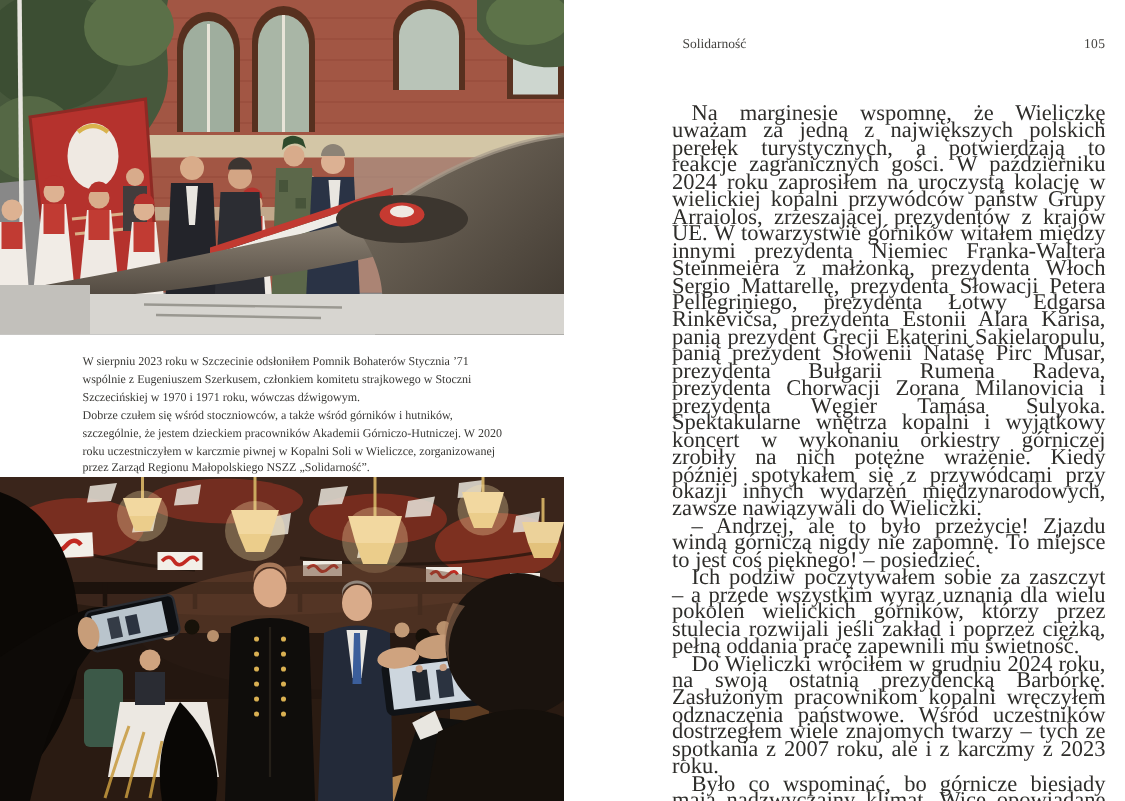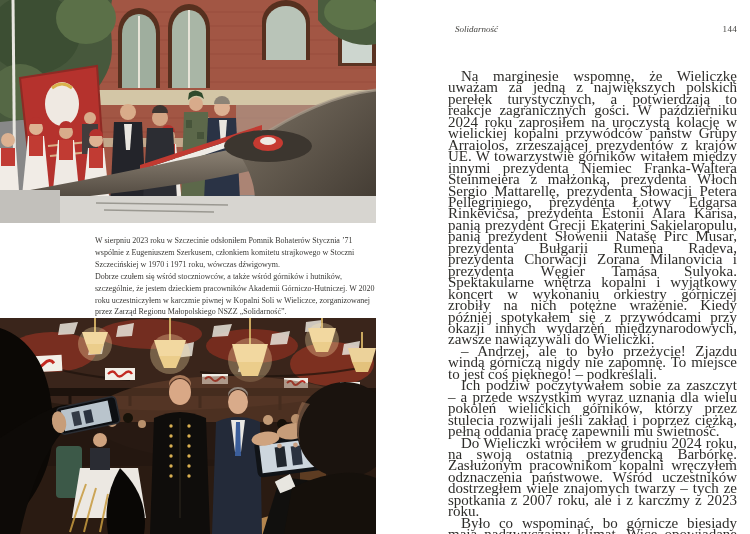--- a/index.html
+++ b/index.html
@@ -9,27 +9,27 @@
   .page{position:absolute;top:0;height:534px;width:375px;}
   .page-left{left:0;}
   .page-right{left:375px;}
 
   .photo{position:absolute;left:0;overflow:hidden;background:#888;}
   .photo svg{display:block;}
   .photo-top{top:0;width:376px;height:223px;}
   .photo-bottom{top:318px;width:376px;height:216px;}
 
   .caption{position:absolute;left:55px;width:287px;font-size:8px;
-           line-height:11.8px;color:#3a3936;text-align:left;margin-left:40px;}
+           line-height:11.8px;color:#3a3936;text-align:left;}
   .caption-1{top:235px;}
   .caption-2{top:271px;}
 
   .running-head{position:absolute;top:24px;left:80px;right:13px;height:14px;
                 font-size:9px;color:#454441;}
-  .running-title{font-style:italic;float:left;}
+  .running-title{float:left;}
   .page-number{float:right;letter-spacing:.3px;}
 
   .body-text{position:absolute;top:71px;left:73px;width:289px;
              font-size:15px;line-height:11.45px;text-align:justify;
              color:#2e2d2a;}
   .body-text p{margin:0;text-indent:13px;}
 </style>
 </head>
 <body>
 
@@ -378,23 +378,23 @@
           <path d="M292 170 q50 -24 84 -10 L376 216 L284 216 Z" fill="#15100b"></path>
           <path d="M310 86 a48 48 0 0 0 -10 40 q-8 -24 2 -42 z" fill="#a57a5c" opacity="0.5"></path>
         </g>
       </svg>
     </div>
   </div>
 
   <div class="page page-right">
     <div class="running-head">
       <span class="running-title">Solidarność</span>
-      <span class="page-number">144</span>
+      <span class="page-number">105</span>
     </div>
     <div class="body-text">
       <p>Na marginesie wspomnę, że Wieliczkę uważam za jedną z największych polskich perełek turystycznych, a potwierdzają to reakcje zagranicznych gości. W październiku 2024 roku zaprosiłem na uroczystą kolację w wielickiej kopalni przywódców państw Grupy Arraiolos, zrzeszającej prezydentów z krajów UE. W towarzystwie górników witałem między innymi prezydenta Niemiec Franka-Waltera Steinmeiera z małżonką, prezydenta Włoch Sergio Mattarellę, prezydenta Słowacji Petera Pellegriniego, prezydenta Łotwy Edgarsa Rinkēvičsa, prezydenta Estonii Alara Karisa, panią prezydent Grecji Ekaterini Sakielaropulu, panią prezydent Słowenii Natašę Pirc Musar, prezydenta Bułgarii Rumena Radeva, prezydenta Chorwacji Zorana Milanovicia i prezydenta Węgier Tamása Sulyoka. Spektakularne wnętrza kopalni i wyjątkowy koncert w wykonaniu orkiestry górniczej zrobiły na nich potężne wrażenie. Kiedy później spotykałem się z przywódcami przy okazji innych wydarzeń międzynarodowych, zawsze nawiązywali do Wieliczki.</p>
-      <p>– Andrzej, ale to było przeżycie! Zjazdu windą górniczą nigdy nie zapomnę. To miejsce to jest coś pięknego! – podkreślali.</p>
+      <p>– Andrzej, ale to było przeżycie! Zjazdu windą górniczą nigdy nie zapomnę. To miejsce to jest coś pięknego! – posiedzieć.</p>
       <p>Ich podziw poczytywałem sobie za zaszczyt – a przede wszystkim wyraz uznania dla wielu pokoleń wielickich górników, którzy przez stulecia rozwijali jeśli zakład i poprzez ciężką, pełną oddania pracę zapewnili mu świetność.</p>
       <p>Do Wieliczki wróciłem w grudniu 2024 roku, na swoją ostatnią prezydencką Barbórkę. Zasłużonym pracownikom kopalni wręczyłem odznaczenia państwowe. Wśród uczestników dostrzegłem wiele znajomych twarzy – tych ze spotkania z 2007 roku, ale i z karczmy z 2023 roku.</p>
       <p>Było co wspominać, bo górnicze biesiady mają nadzwyczajny klimat. Wice opowiadane ze sceny, grube żarty przy stole, bezpośredniość podlana nieco alkoholem – taka jest atmosfera i pewnie dla wielu osób zasiedziałych na politycznych salonach może to wydawać się zbyt dużą egzotyką. Ja lubiłem te imprezy. Szczególnie jeśli udział w karczmie był ostatnim punktem dnia w moim kalendarzu. Wtedy mogłem faktycznie posiedzieć dłużej, już bez kamer i mediów porozmawiać z ludźmi – powiedzieć coś więcej i prościej niż w oficjalnym przemówieniu. Wypić doskonałe piwo i podelektować</p>
     </div>
   </div>
 </div>
 
 </body></html>

